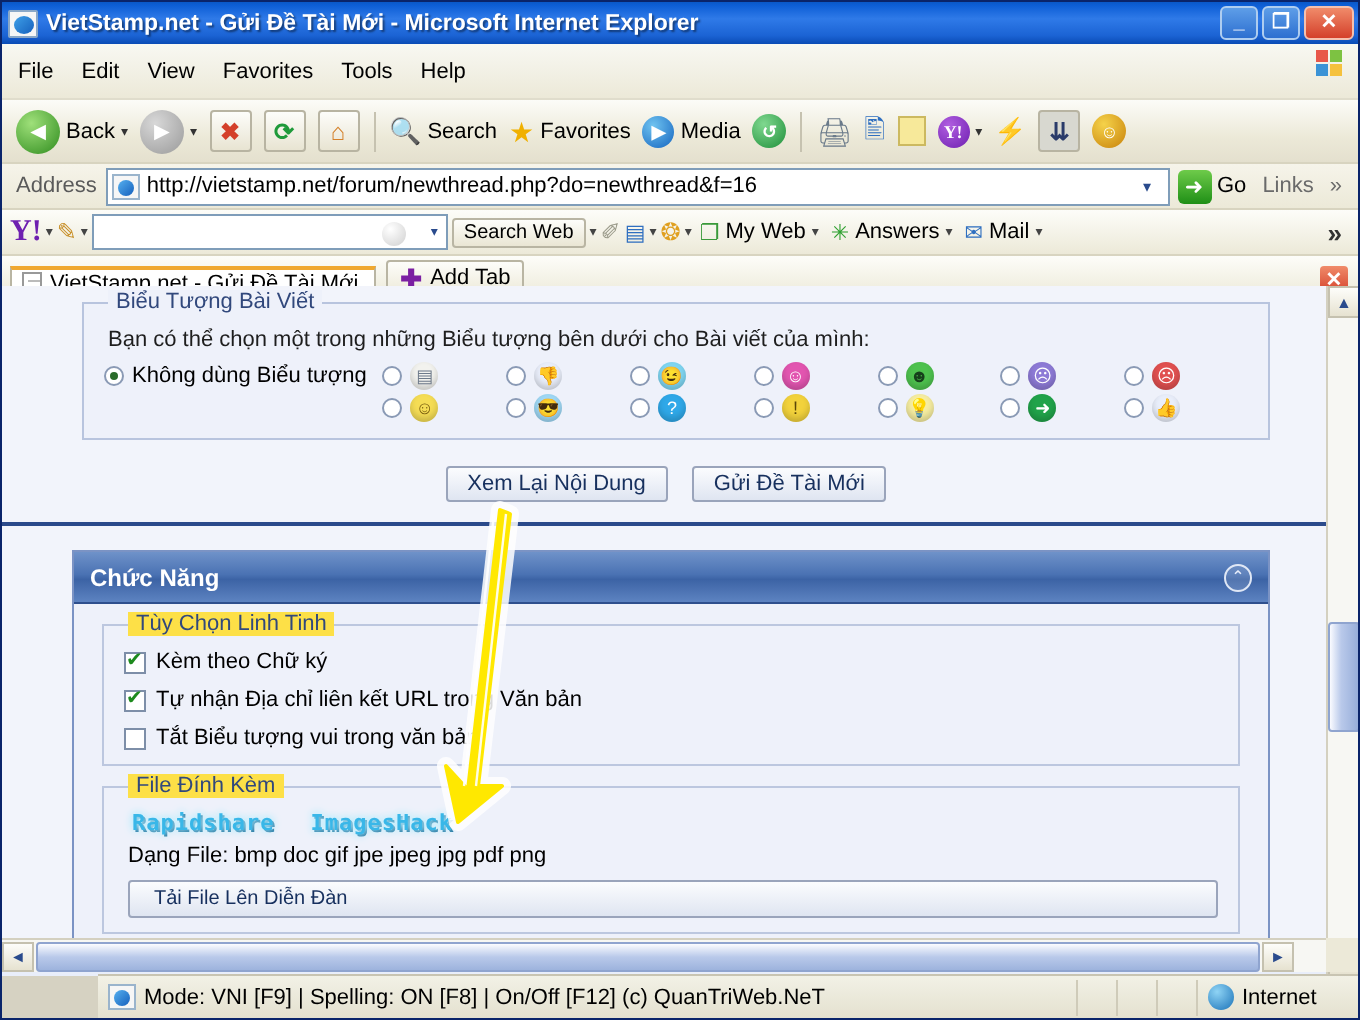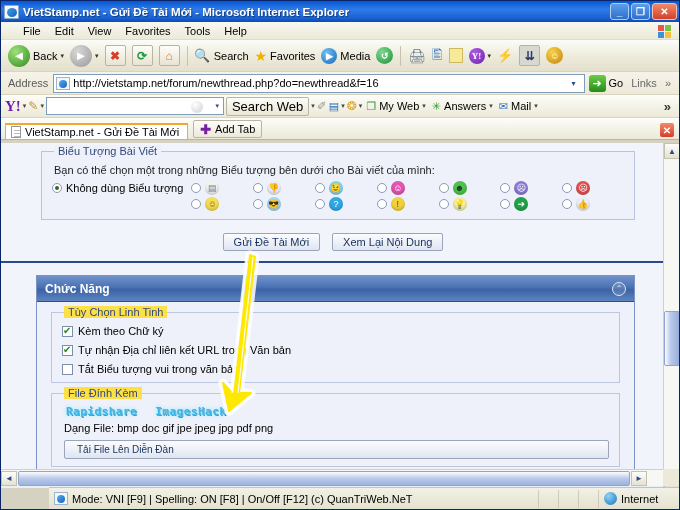--- a/index.html
+++ b/index.html
@@ -56,24 +56,24 @@
     display: flex; align-items: center; justify-content: center;
     line-height: 1;
   }
   .win-btn.close {
     background: linear-gradient(to bottom, #f08b6a, #d4402a);
     border-color: #f5c0ae; width: 25px;
   }
 
   
   .menubar {
-    height: 18px;
+    height: 28px;
     background: linear-gradient(to bottom, #f8f8f2, #ece9d8);
     display: flex; align-items: center;
-    padding-left: 15px;
+    padding-left: 1px;
     border-bottom: 1px solid #e0ddcc;
     position: relative;
   }
   .menu-item {
     padding: 2px 7px; font-size: 11px; color: #000;
   }
   .menu-flag {
     position: absolute; right: 6px; top: 2px;
     width: 16px; height: 15px;
   }
@@ -157,21 +157,21 @@
     width: 178px; height: 18px; background: #fff;
     border: 1px solid #7f9db9; display: flex; align-items: center;
     position: relative;
   }
   .y-search::after {
     content: ""; position: absolute; right: 20px; top: 3px;
     width: 12px; height: 12px; border-radius: 50%;
     background: radial-gradient(circle at 35% 30%, #fff, #d0d0d0);
   }
   .y-searchbtn {
-    font-size: 13px; padding: 1px 5px;
+    font-size: 10px; padding: 1px 5px;
     border: 1px solid #b9b5a3; border-radius: 2px;
     background: linear-gradient(to bottom,#fdfdfa,#eae6d4);
   }
   .y-it { display:flex; align-items:center; font-size:11px; gap:3px; padding: 0 2px; }
   .y-chev { font-size: 7px; color: #444; }
   .y-more { margin-left: auto; font-size: 13px; font-weight: bold; color:#333; padding-right:4px; }
 
   
   .tabbar {
     height: 22px;
@@ -640,22 +640,22 @@
               </div>
               <div class="emo-cell">
                 <span class="radio"></span>
                 <span class="emo" style="background: rgb(233, 238, 250); color: rgb(214, 160, 32);">👍</span>
               </div>
             </div>
         </div>
       </div>
 
       <div class="btnrow">
+        <div class="vbbtn">Xem Lại Nội Dung</div>
         <div class="vbbtn">Gửi Đề Tài Mới</div>
-        <div class="vbbtn">Xem Lại Nội Dung</div>
       </div>
       <div class="hr-sep"></div>
 
       <div class="panel">
         <div class="panel-head">
           <span class="panel-title">Chức Năng</span>
           <span class="collapse-ico">⌃</span>
         </div>
         <div class="panel-body">
 

